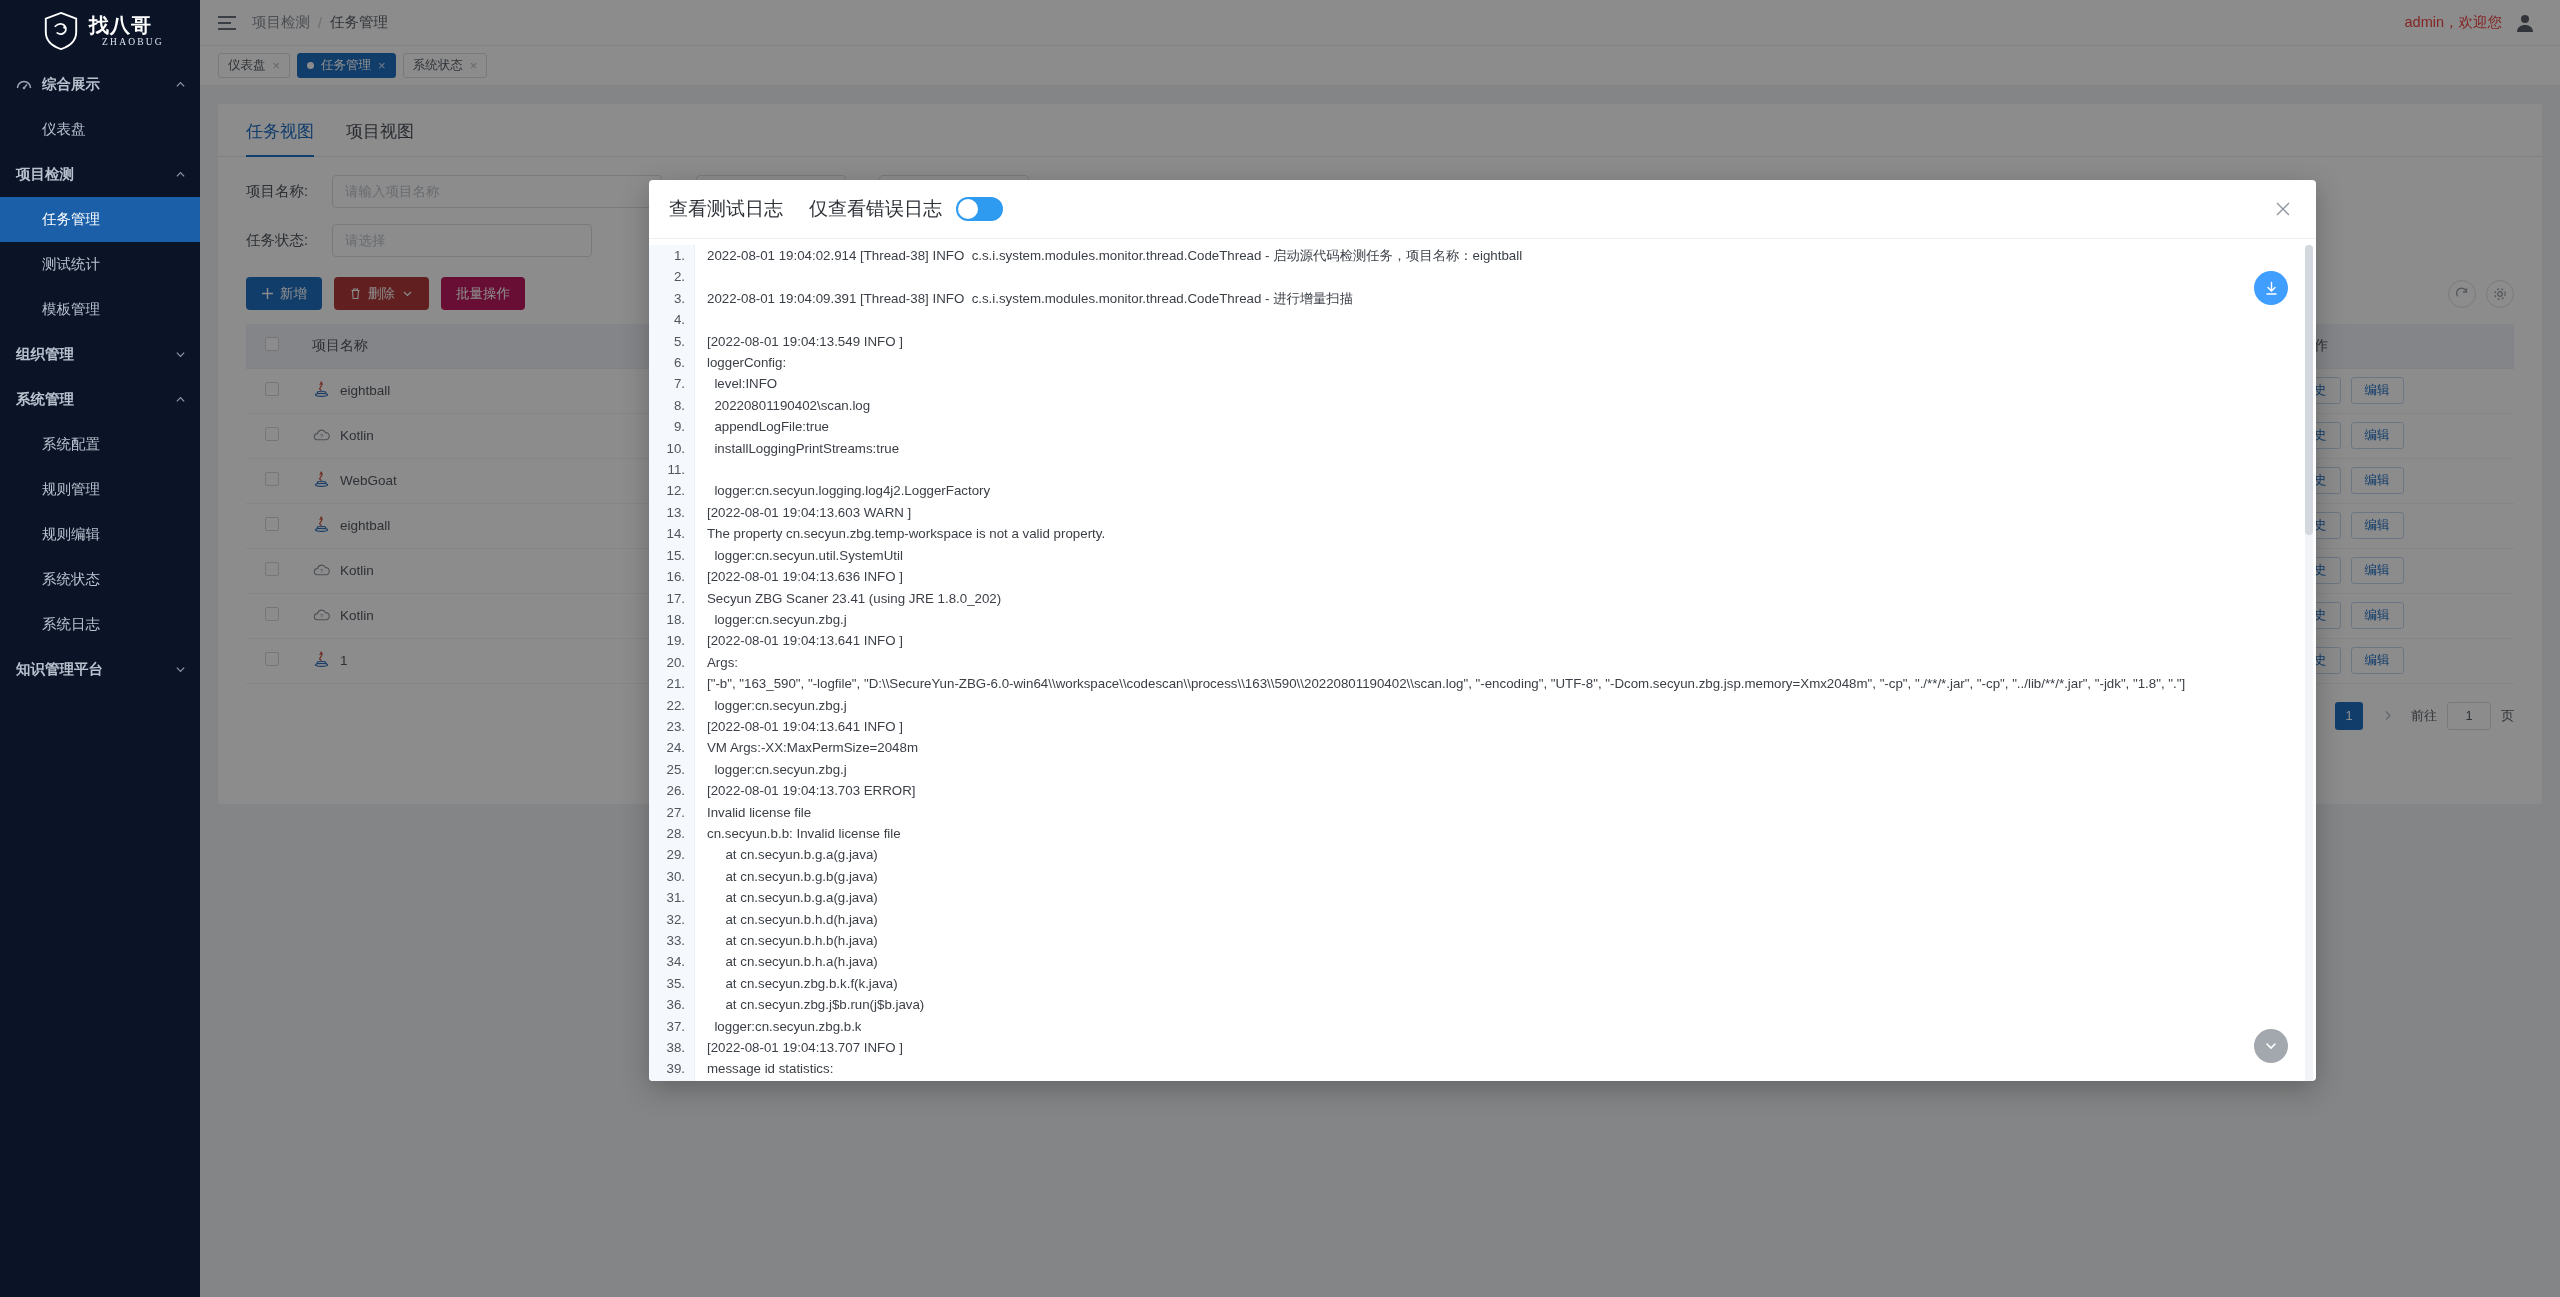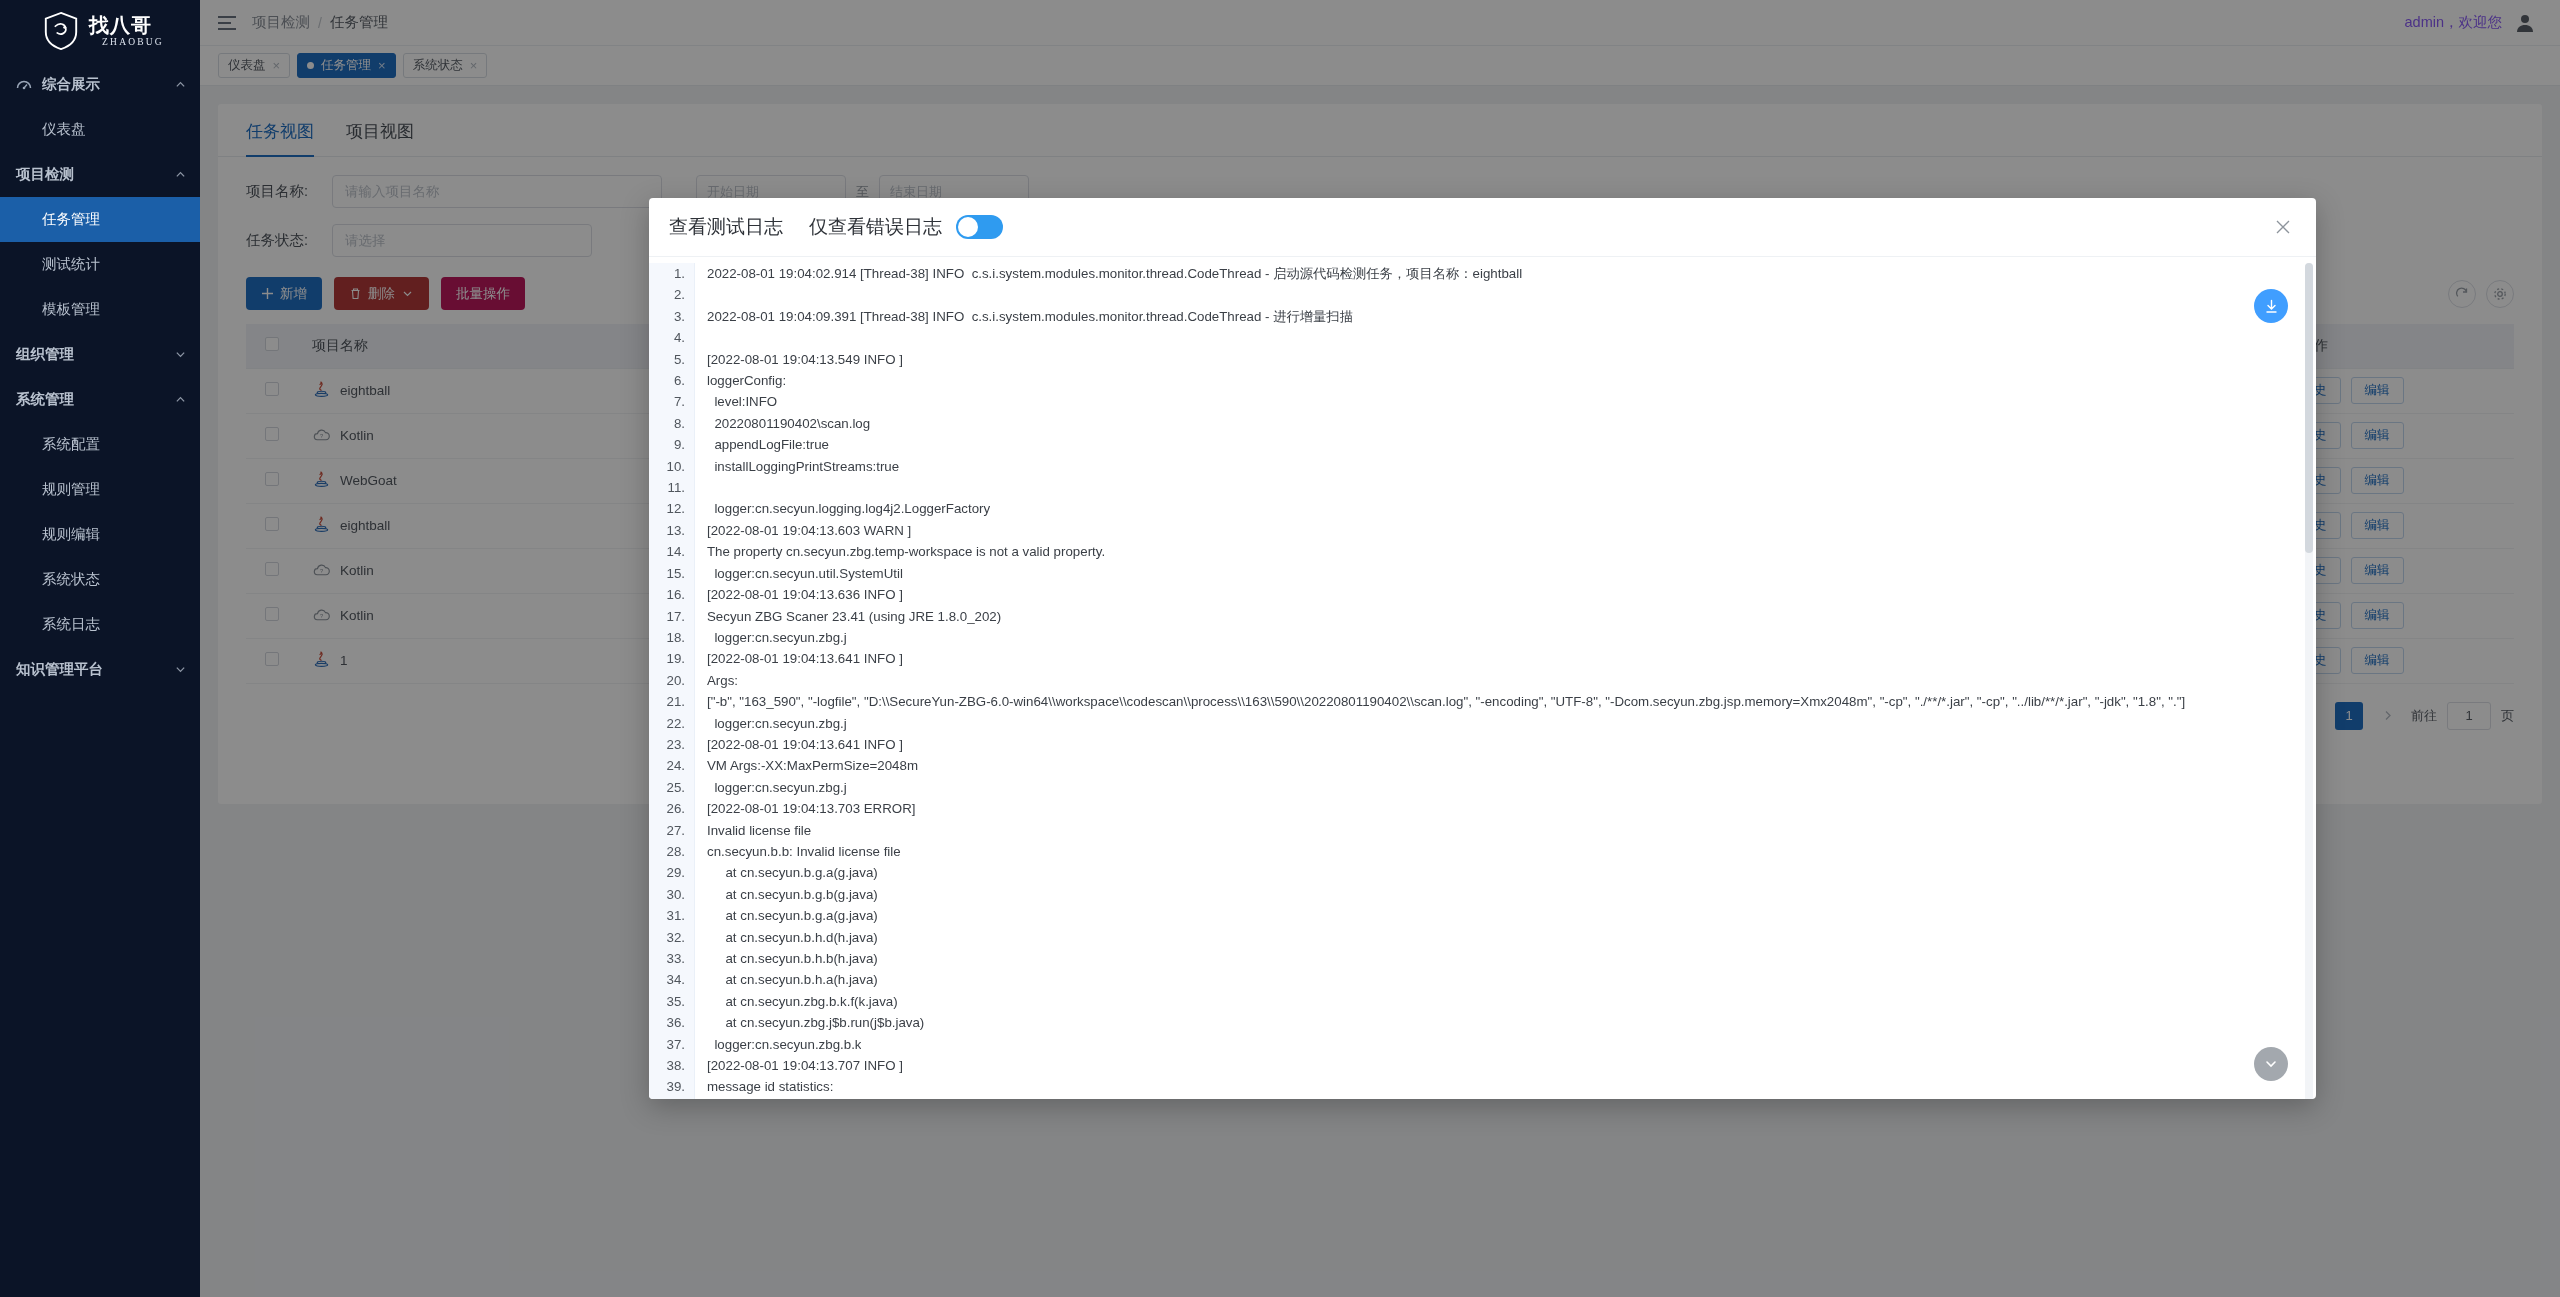--- a/index.html
+++ b/index.html
@@ -53,21 +53,21 @@
     height: 46px; background: #fff; display: flex; align-items: center;
     padding: 0 24px 0 18px; border-bottom: 1px solid #eceff3; flex: none;
   }
   .hamburger { width: 18px; height: 14px; flex: none; margin-right: 16px; cursor: pointer; }
   .hamburger i { display: block; height: 2px; background: #6b7380; margin-bottom: 4px; }
   .hamburger i:nth-child(2) { width: 13px; }
   .crumb { font-size: 14.5px; color: #8a9099; }
   .crumb.cur { color: #5a6068; }
   .crumb-sep { margin: 0 8px; color: #c3c8ce; font-size: 14px; }
   .topbar-right { margin-left: auto; display: flex; align-items: center; gap: 12px; }
-  .welcome { font-size: 14.5px; color: #8b5cf6; }
+  .welcome { font-size: 14.5px; color: #ef4444; }
   .avatar-ico { width: 22px; height: 22px; }
 
   #tabsbar {
     height: 40px; background: #fff; display: flex; align-items: center;
     padding: 0 18px; gap: 7px; border-bottom: 1px solid #e8ebef; flex: none;
   }
   .ptab {
     height: 25px; display: flex; align-items: center; gap: 7px;
     padding: 0 9px; border: 1px solid #d8dde3; border-radius: 3px;
     font-size: 12.5px; color: #5a6068; background: #fff; cursor: pointer;
@@ -129,21 +129,21 @@
   .pg-sel { height: 28px; border: 1px solid #dcdfe6; border-radius: 3px; display: flex; align-items: center; gap: 14px; padding: 0 9px; }
   .pg-arrow { width: 28px; height: 28px; display: flex; align-items: center; justify-content: center; color: #b4bbc3; cursor: pointer; }
   .pg-num { width: 28px; height: 28px; background: #1f6fc4; color: #fff; border-radius: 3px; display: flex; align-items: center; justify-content: center; cursor: pointer; }
   .pg-jump-in { width: 44px; height: 28px; border: 1px solid #dcdfe6; border-radius: 3px; display: flex; align-items: center; justify-content: center; }
 
   
   #overlay {
     position: absolute; inset: 0; background: rgba(0,0,0,0.45); z-index: 50;
   }
   #modal {
-    position: absolute; left: 449px; top: 198px; width: 1667px; height: 901px;
+    position: absolute; left: 449px; top: 180px; width: 1667px; height: 901px;
     background: #fff; border-radius: 4px; z-index: 60;
     box-shadow: 0 8px 28px rgba(0,0,0,0.25);
     display: flex; flex-direction: column; overflow: hidden;
   }
   .m-head { height: 58px; display: flex; align-items: center; padding: 0 22px 0 20px; flex: none; position: relative; }
   .m-title { font-size: 19px; color: #2e3238; }
   .m-sub { font-size: 19px; color: #2e3238; margin-left: 26px; }
   .toggle {
     width: 47px; height: 24px; border-radius: 12px; background: #2f9bf0;
     margin-left: 14px; position: relative; cursor: pointer; flex: none;

